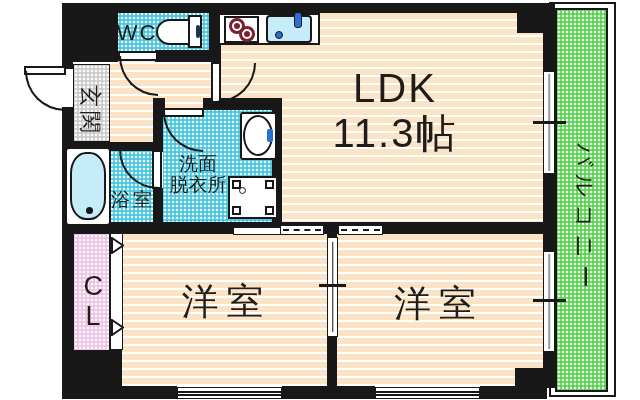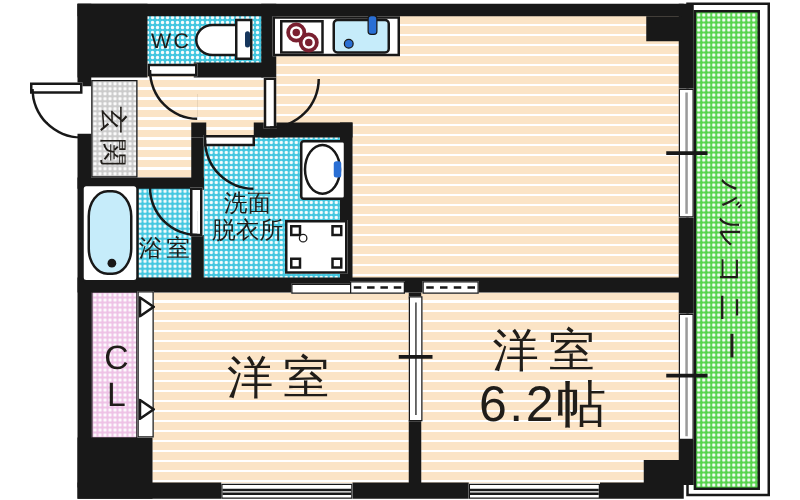--- a/index.html
+++ b/index.html
@@ -157,34 +157,37 @@
   <div class="dash" style="left:280px;top:225px;width:44px;height:10px;"></div>
   <div class="dash" style="left:338px;top:225px;width:45px;height:10px;"></div>
 
   <div class="winV" style="left:543px;top:71px;width:12px;height:103px;"></div>
   <div class="tick" style="left:533px;top:121px;width:33px;height:3px;"></div>
   <div class="winV" style="left:543px;top:251px;width:12px;height:101px;"></div>
   <div class="tick" style="left:533px;top:299px;width:33px;height:3px;"></div>
   <div class="winH" style="left:177px;top:387px;width:105px;height:12px;"></div>
   <div class="winH" style="left:375px;top:387px;width:105px;height:12px;"></div>
 
+  <div class="lbl" style="left:285px;top:60px;width:220px;height:102px;">
+    <span class="big">LDK</span>
+    <span class="big">11.3帖</span>
+  </div>
   <div class="lbl" style="left:125px;top:250px;width:195px;height:103px;">
     <span class="room">洋室</span>
   </div>
   <div class="lbl" style="left:340px;top:252px;width:190px;height:103px;">
     <span class="room">洋室</span>
-    <span class="big">6.2帖</span>
   </div>
   <div class="lbl rot90" style="left:499px;top:206px;width:170px;height:26px;font-size:23px;letter-spacing:7px;">
     <span>バルコニー</span>
   </div>
   <div class="lbl rot90" style="left:60px;top:99px;width:60px;height:24px;font-size:22px;letter-spacing:4px;">
     <span>玄関</span>
   </div>
-  <div class="lbl" style="left:116px;top:23px;width:42px;height:20px;font-size:17px;letter-spacing:2px;">
+  <div class="lbl" style="left:116px;top:23px;width:42px;height:20px;font-size:22px;letter-spacing:2px;">
     <span>WC</span>
   </div>
   <div class="lbl" style="left:106px;top:189px;width:54px;height:22px;font-size:19px;letter-spacing:3px;">
     <span>浴室</span>
   </div>
   <div class="lbl" style="left:160px;top:150px;width:76px;height:48px;font-size:19px;">
     <span>洗面</span>
     <span>脱衣所</span>
   </div>
   <div class="lbl vert" style="left:76px;top:255px;width:34px;height:92px;font-size:27px;">

